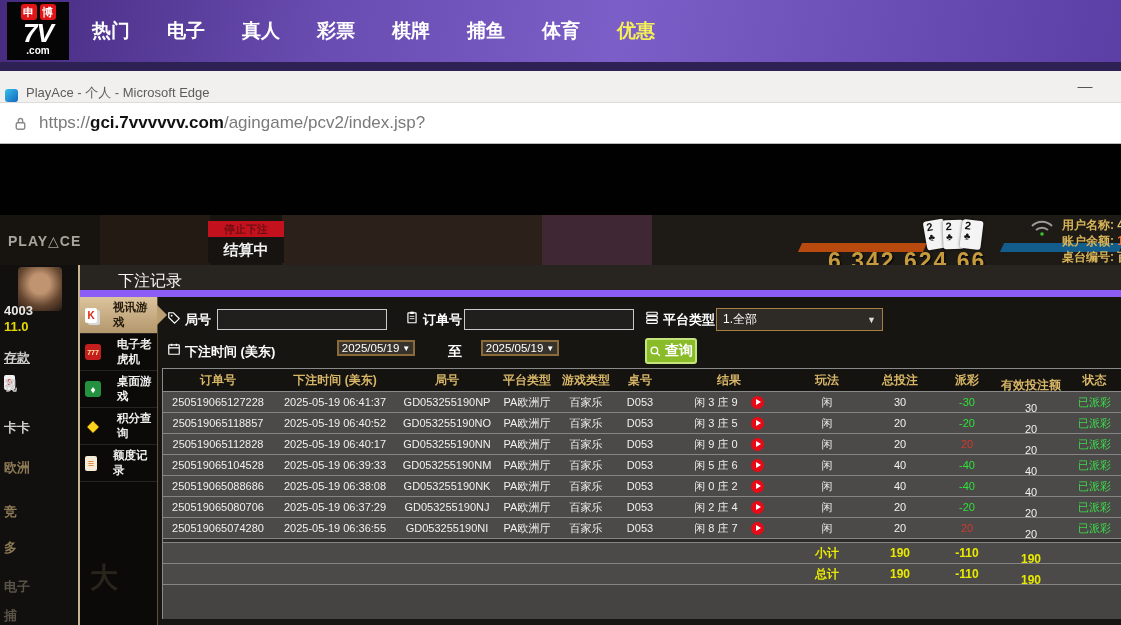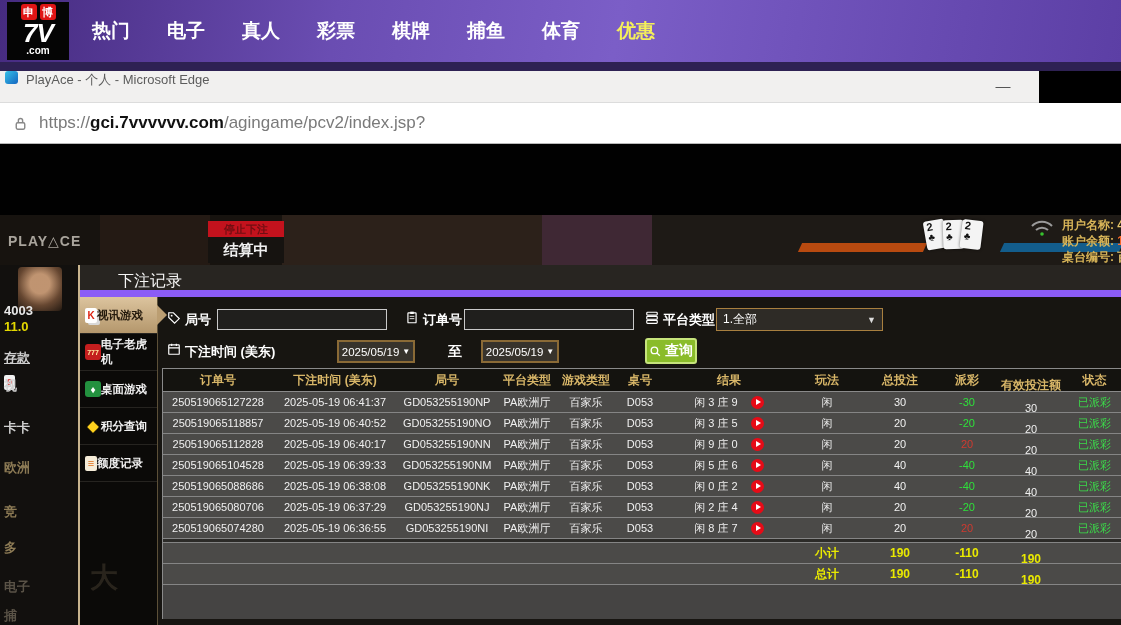--- a/index.html
+++ b/index.html
@@ -16,22 +16,22 @@
     display:flex; flex-direction:column; align-items:center; padding-top:2px; }
   .logo-badges { display:flex; gap:3px; }
   .logo-badge { width:16px; height:16px; background:#e01515; border-radius:3px; color:#fff;
     font-size:11px; font-weight:bold; line-height:16px; text-align:center; }
   .logo-main { color:#fff; font-size:26px; font-weight:bold; font-style:italic; line-height:26px; letter-spacing:-1px; }
   .logo-suffix { color:#fff; font-size:10px; font-weight:bold; line-height:10px; }
   .nav-items { position:absolute; left:92px; top:0; height:62px; display:flex; align-items:center; gap:37px; }
   .nav-item { color:#fff; font-size:19px; font-weight:bold; cursor:pointer; white-space:nowrap; }
   .nav-item.active { color:#f5ef5a; }
   
-  .titlebar { position:absolute; left:0; top:71px; width:1039px; height:32px; background:#f1f0ef;
-    border-bottom:1px solid #dcdcdc; display:flex; align-items:flex-start; }
+  .titlebar { position:absolute; left:0; top:71px; width:1121px; height:32px; background:#f1f0ef;
+    border-bottom:1px solid #dcdcdc; display:flex; align-items:flex-end; }
   .edge-icon { margin-left:5px; width:13px; height:13px; border-radius:3px;
     background:linear-gradient(135deg,#35c1e8,#1565c0); }
   .title-text { margin-left:8px; color:#5c5c5c; font-size:13px; }
   .min-btn { position:absolute; right:25px; top:6px; color:#555; font-size:15px; width:22px; text-align:center; cursor:pointer; }
   
   .urlbar { position:absolute; left:0; top:103px; width:1121px; height:41px; background:#fff;
     border-bottom:1px solid #b9b9b9; display:flex; align-items:center; }
   .lock-icon { margin-left:12px; }
   .url-text { margin-left:10px; font-size:17px; color:#7a7a7a; }
   .url-domain { color:#111; font-weight:bold; }
@@ -74,21 +74,21 @@
   .frag-tan { color:#8d7b55; } .frag-dim { color:#5a5347; }
   .card-mini { position:absolute; left:4px; top:110px; width:11px; height:15px; background:#f2f2f2;
     border-radius:2px; color:#d22; font-size:9px; font-weight:bold; text-align:center; line-height:15px; }
   
   .modal { position:absolute; left:78px; top:265px; width:1043px; height:360px; background:#171511;
     border-left:2px solid #c8b48e; }
   .modal-header { height:32px; background:#282521; color:#f5f5f5; font-size:16px; line-height:32px;
     padding-left:38px; border-bottom:7px solid #8b5cf6; }
   .sidebar { position:absolute; left:0; top:32px; width:78px; bottom:0; background:#0b0a08;
     border-right:1px solid #5c5038; }
-  .side-item { height:37px; display:flex; align-items:center; gap:0; padding-left:5px;
+  .side-item { height:37px; display:flex; align-items:center; gap:16px; padding-left:5px;
     border-bottom:1px solid #262420; color:#f0f0f0; font-size:11.5px; font-weight:bold;
     position:relative; cursor:pointer; z-index:3; }
   .side-item.active { background:linear-gradient(180deg,#dcc49e,#b4976c); color:#241a0c; }
   .side-item.active::after { content:""; position:absolute; right:-10px; top:8px;
     border-left:10px solid #bb9e72; border-top:10px solid transparent; border-bottom:10px solid transparent; }
   .s-icon { width:16px; height:16px; flex:none; display:flex; align-items:center; justify-content:center; }
   .icon-cards { background:#fff; border-radius:2px; width:12px; height:15px; box-shadow:3px 2px 0 #d8d8d8; }
   .icon-cards::before { content:"K"; color:#d21; font-size:10px; font-weight:bold; }
   .icon-slot { background:#c41e1e; border-radius:3px; }
   .icon-slot::before { content:"777"; color:#ffe9a0; font-size:7px; font-weight:bold; letter-spacing:0; }
@@ -101,21 +101,21 @@
   
   .content { position:absolute; left:79px; top:32px; right:0; bottom:0; background:#171511;padding-left:48px; }
   .f-icon { position:absolute; }
   .f-label { position:absolute; color:#fff; font-weight:bold; font-size:13px; white-space:nowrap; }
   .f-input { position:absolute; width:170px; height:21px; background:#201f1d; border:1px solid #c9c9c9;
     color:#fff; font-size:12px; padding:0 4px; font-family:"Liberation Sans","DejaVu Sans",sans-serif; }
   .f-select { position:absolute; left:557px; top:11px; width:167px; height:23px; background:#2e2b26;
     border:1px solid #a87f3f; color:#fff; font-size:12px; display:flex; align-items:center;
     padding:0 6px; cursor:pointer; }
   .f-select .arrow { margin-left:auto; font-size:9px; color:#ddd; }
-  .date-box { position:absolute; top:43px; width:78px; height:23px; background:#37332c;
+  .date-box { position:absolute; top:43px; width:78px; height:16px; background:#37332c;
     border:2px solid #8a6a36; color:#fff; font-size:11.5px; display:flex; align-items:center;
     justify-content:center; gap:3px; cursor:pointer; white-space:nowrap; }
   .date-box .arrow { font-size:8px; }
   .to-label { position:absolute; left:289px; top:46px; color:#fff; font-weight:bold; font-size:14px; }
   .search-btn { position:absolute; left:486px; top:41px; width:52px; height:26px; background:#8abc2a;
     border:2px solid #c6e47c; border-radius:3px; color:#fff; font-weight:bold; font-size:14px;
     display:flex; align-items:center; justify-content:center; gap:3px; cursor:pointer; }
   
   .btable { position:absolute; left:3px; top:71px; width:959px; border-left:1px solid #8a8a8a; border-top:1px solid #8a8a8a; }
   .thead { display:flex; height:23px; background:#14130f; color:#d8b668; font-size:12px; font-weight:bold;
@@ -211,20 +211,21 @@
         <span class="rank">2</span>
         <span class="suit">♣</span>
       </span>
 
       <span class="card">
         <span class="rank">2</span>
         <span class="suit">♣</span>
       </span>
 
   </div>
+  <span class="amount">6,342,624.66</span>
   <span class="wifi">
     <svg width="24" height="18" viewBox="0 0 24 18">
         <path d="M2 7a14 14 0 0 1 20 0" fill="none" stroke="#9a9a9a" stroke-width="2"></path>
         <path d="M6 11a9 9 0 0 1 12 0" fill="none" stroke="#9a9a9a" stroke-width="2"></path>
         <circle cx="12" cy="15" r="1.8" fill="#37c22e"></circle>
       </svg>
   </span>
   <div class="user-info">
 
       <div class="ui-line"><span>用户名称:</span> <span class="val-gold">4</span></div>

